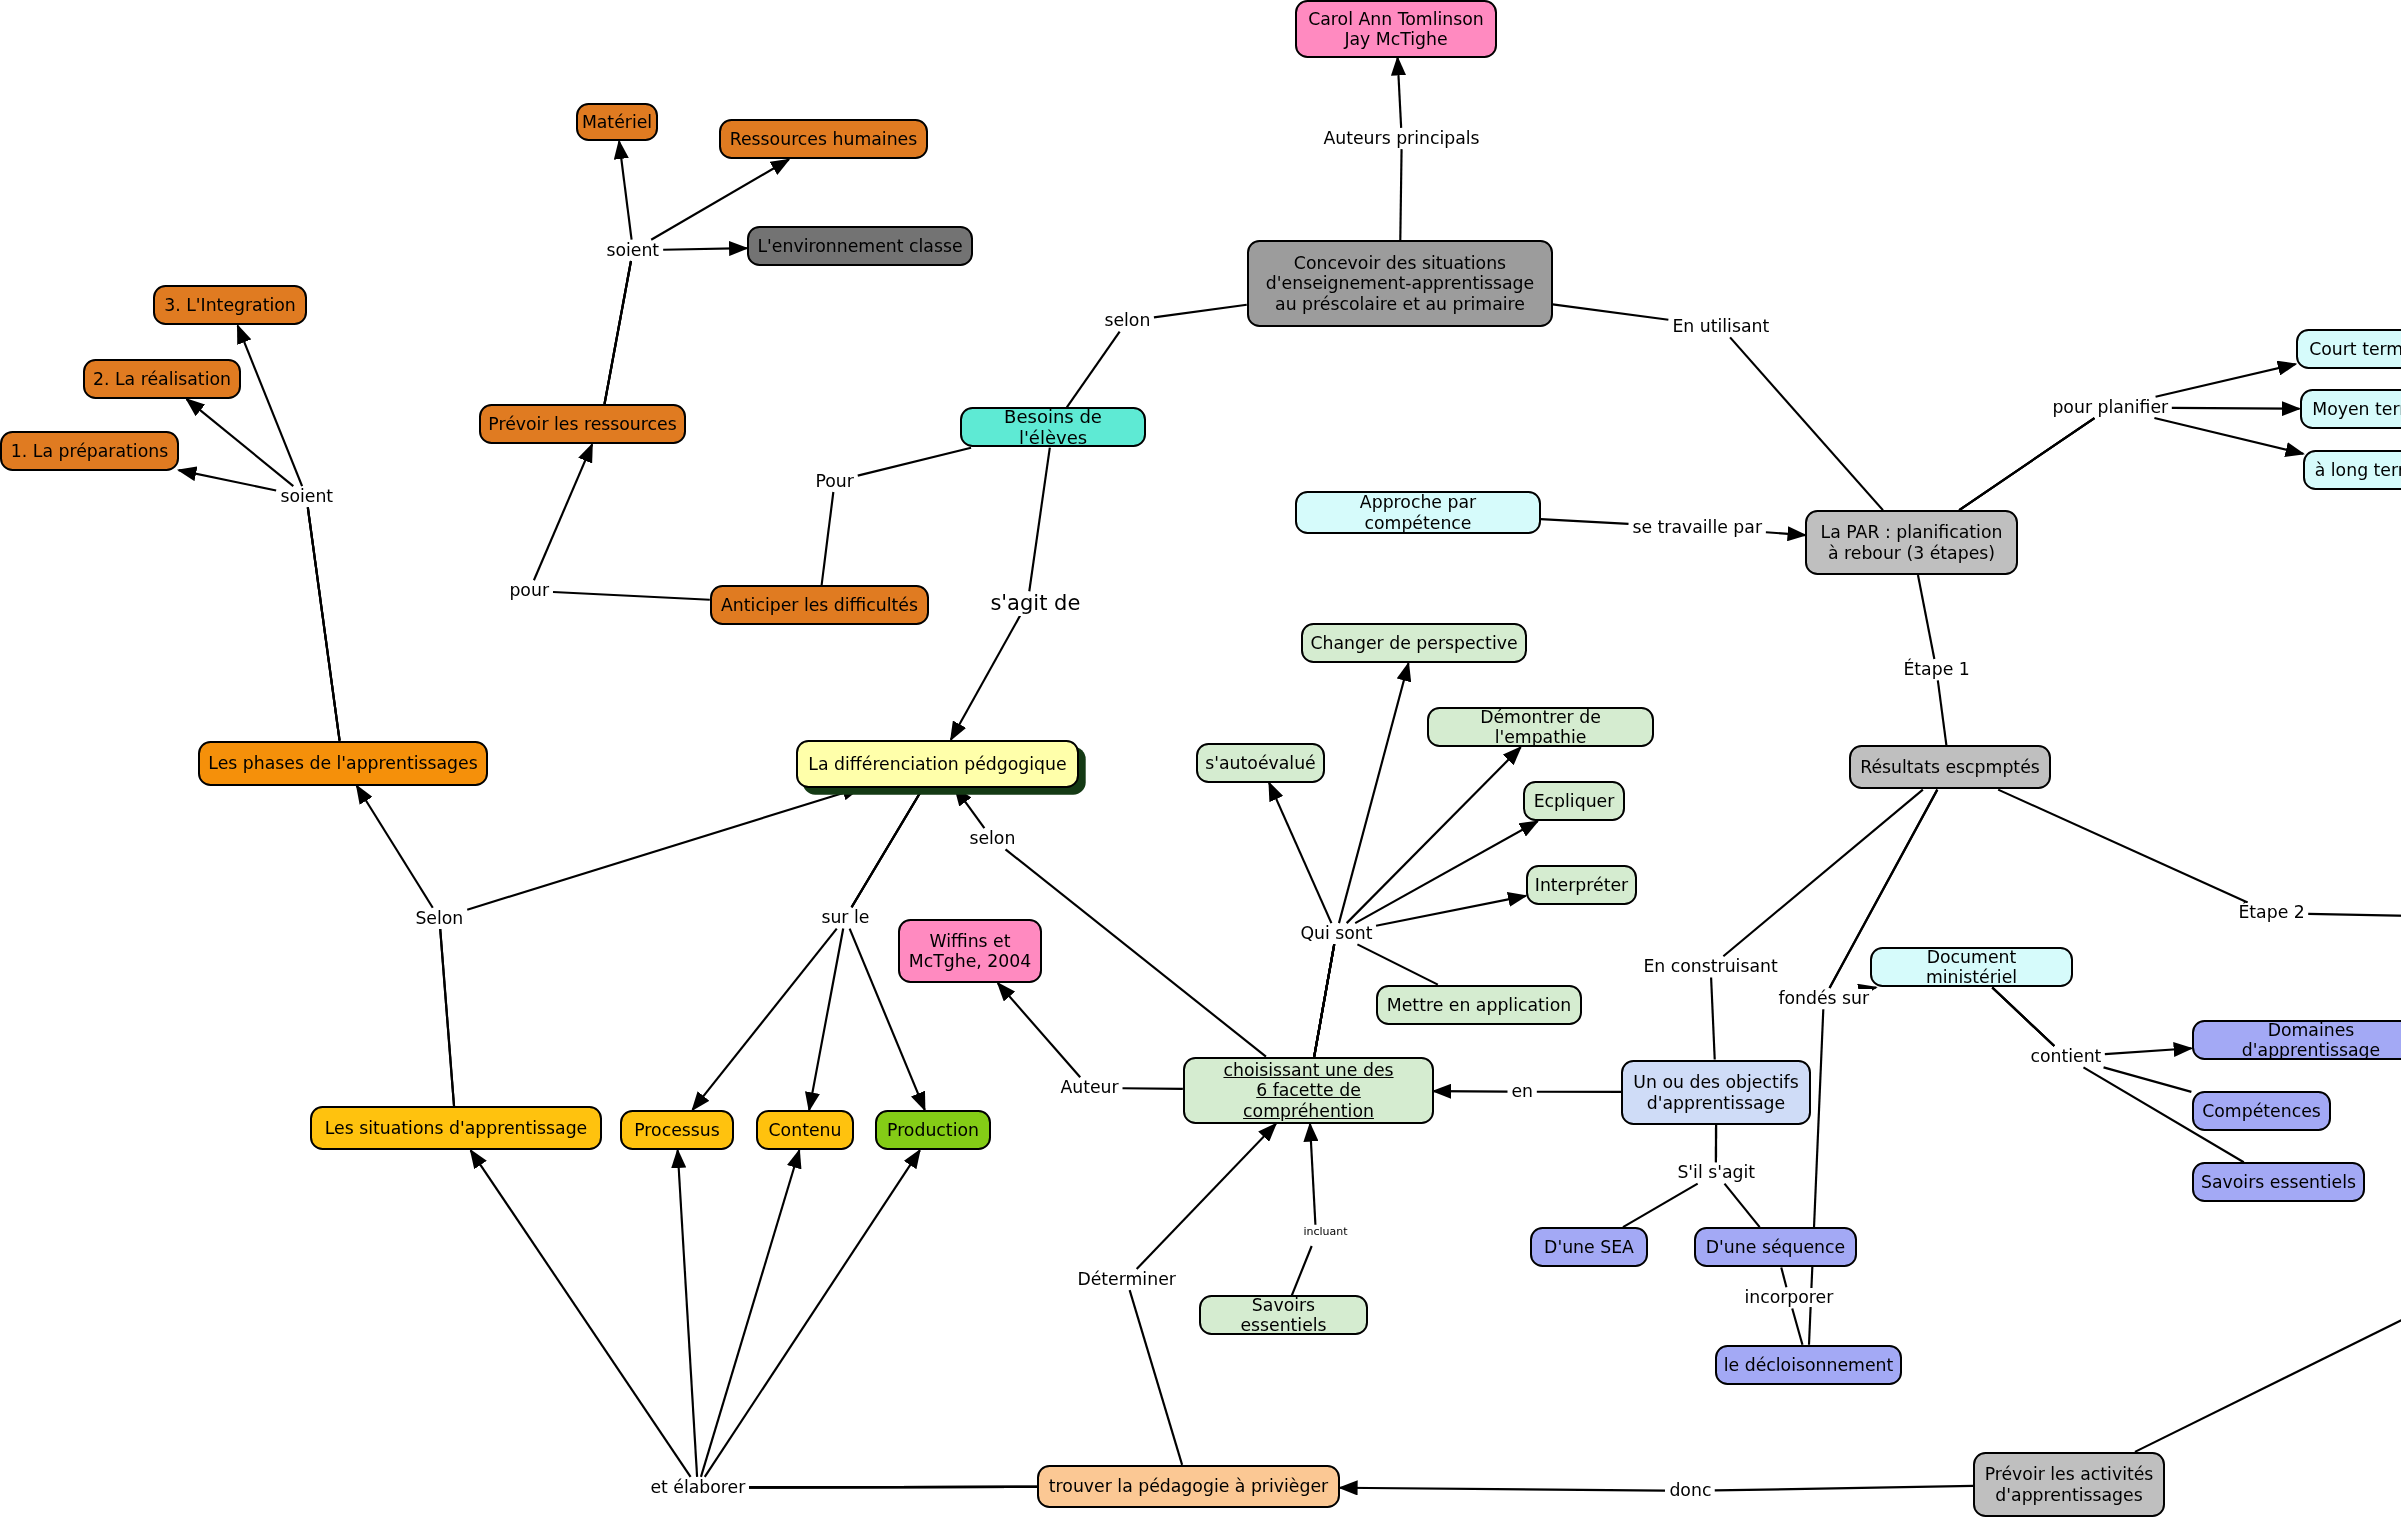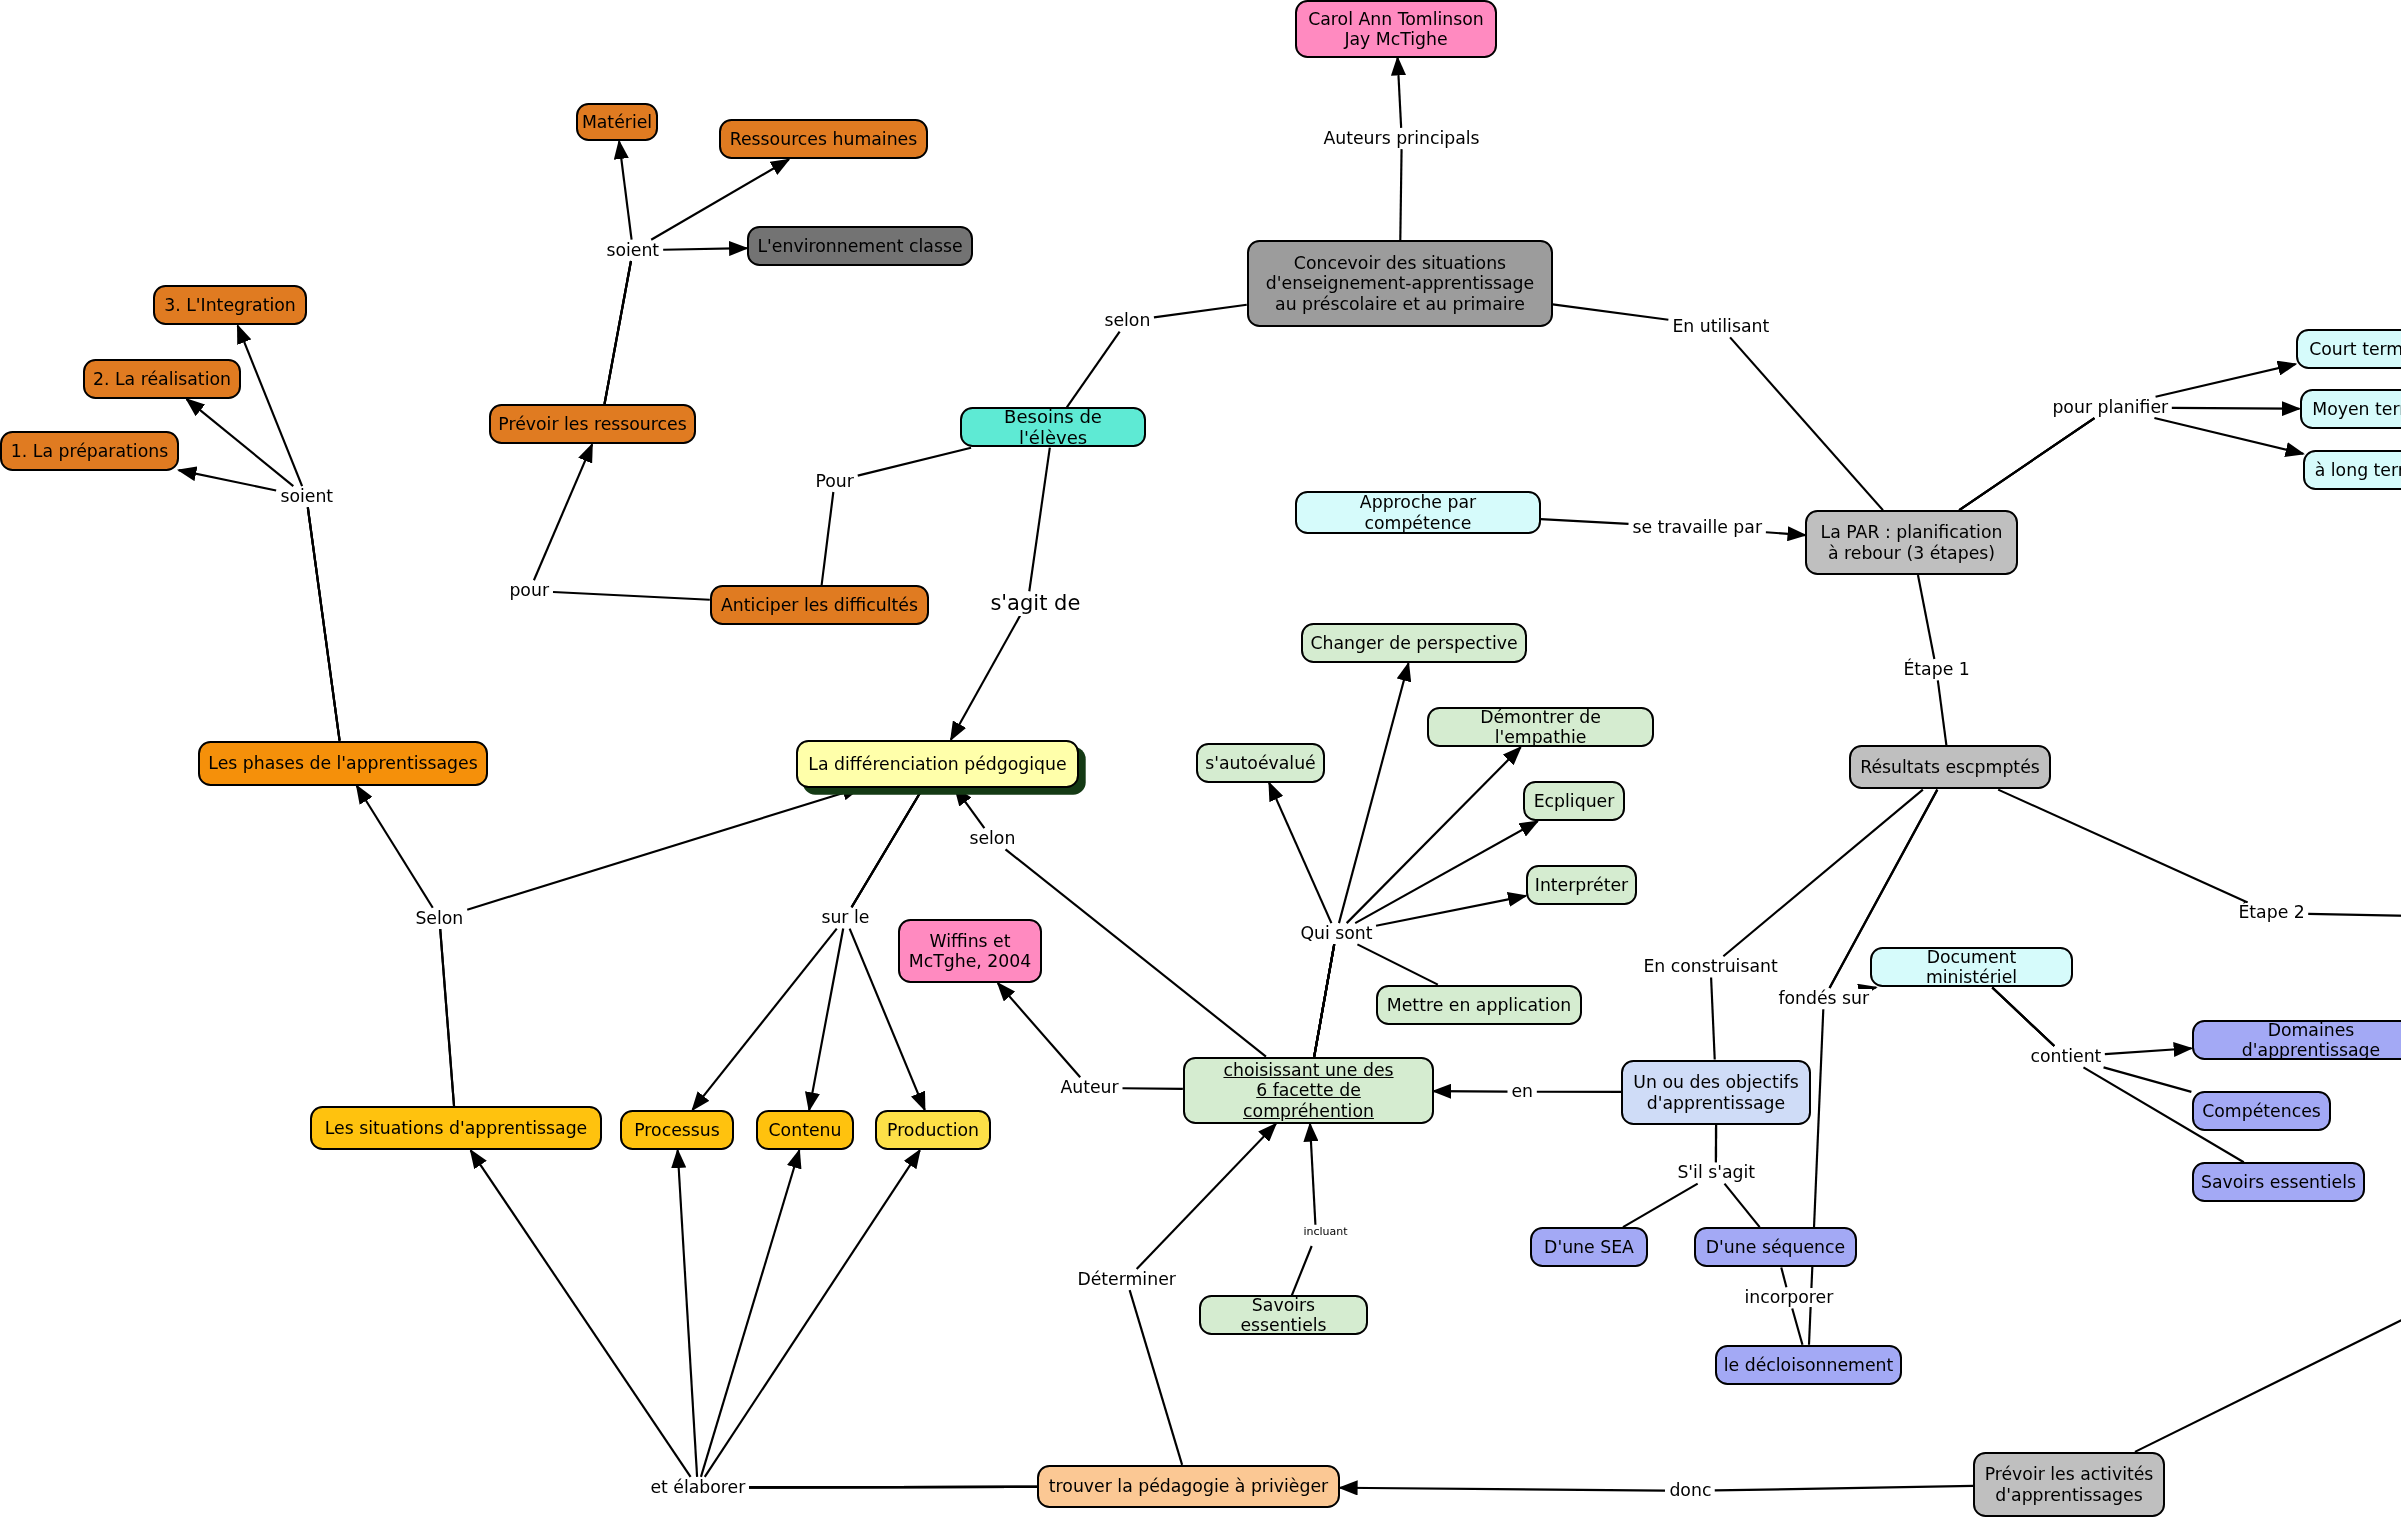--- a/index.html
+++ b/index.html
@@ -176,21 +176,21 @@
 Jay McTighe</div>
       <div class="node" style="left: 1247px; top: 240px; width: 306px; height: 87px; background: rgb(156, 156, 156); font-size: 17.3px;">Concevoir des situations
 d'enseignement-apprentissage
 au préscolaire et au primaire</div>
       <div class="node" style="left: 576px; top: 103px; width: 82px; height: 38px; background: rgb(224, 123, 33); font-size: 17.3px;">Matériel</div>
       <div class="node" style="left: 719px; top: 119px; width: 209px; height: 40px; background: rgb(224, 123, 33); font-size: 17.3px;">Ressources humaines</div>
       <div class="node" style="left: 747px; top: 226px; width: 226px; height: 40px; background: #737373; font-size: 17.3px;">L'environnement classe</div>
       <div class="node" style="left: 153px; top: 285px; width: 154px; height: 40px; background: rgb(224, 123, 33); font-size: 17.3px;">3. L'Integration</div>
       <div class="node" style="left: 83px; top: 359px; width: 158px; height: 40px; background: rgb(224, 123, 33); font-size: 17.3px;">2. La réalisation</div>
       <div class="node" style="left: 0px; top: 431px; width: 179px; height: 40px; background: rgb(224, 123, 33); font-size: 17.3px;">1. La préparations</div>
-      <div class="node" style="left: 489px; top: 404px; width: 207px; height: 40px; background: rgb(224, 123, 33); font-size: 17.3px;">Prévoir les ressources</div>
+      <div class="node" style="left: 479px; top: 404px; width: 207px; height: 40px; background: rgb(224, 123, 33); font-size: 17.3px;">Prévoir les ressources</div>
       <div class="node" style="left: 960px; top: 407px; width: 186px; height: 40px; background: #5eead4; font-size: 18px;">Besoins de l'élèves</div>
       <div class="node" style="left: 710px; top: 585px; width: 219px; height: 40px; background: rgb(224, 123, 33); font-size: 17.3px;">Anticiper les difficultés</div>
       <div class="node" style="left: 1295px; top: 491px; width: 246px; height: 43px; background: rgb(214, 251, 251); font-size: 17.3px;">Approche par compétence</div>
       <div class="node" style="left: 1805px; top: 510px; width: 213px; height: 65px; background: rgb(191, 191, 191); font-size: 17.3px;">La PAR : planification
 à rebour (3 étapes)</div>
       <div class="node" style="left: 2296px; top: 329px; width: 131px; height: 40px; background: rgb(214, 251, 251); font-size: 17.3px;">Court terme</div>
       <div class="node" style="left: 2300px; top: 389px; width: 139px; height: 40px; background: rgb(214, 251, 251); font-size: 17.3px;">Moyen terme</div>
       <div class="node" style="left: 2303px; top: 450px; width: 134px; height: 40px; background: rgb(214, 251, 251); font-size: 17.3px;">à long terme</div>
       <div class="node" style="left: 198px; top: 741px; width: 290px; height: 45px; background: rgb(245, 144, 10); font-size: 17.3px;">Les phases de l'apprentissages</div>
       <div class="node shadowed" style="left: 796px; top: 740px; width: 283px; height: 48px; background: rgb(255, 255, 170); font-size: 17.3px;">La différenciation pédgogique</div>
@@ -211,21 +211,21 @@
       <div class="node" style="left: 1694px; top: 1227px; width: 163px; height: 40px; background: rgb(163, 169, 245); font-size: 17.3px;">D'une séquence</div>
       <div class="node" style="left: 1715px; top: 1345px; width: 187px; height: 40px; background: rgb(163, 169, 245); font-size: 17.3px;">le décloisonnement</div>
       <div class="node" style="left: 1183px; top: 1057px; width: 251px; height: 67px; background: rgb(213, 236, 208); font-size: 17.3px; text-decoration: underline;">choisissant une des
 6 facette de compréhention</div>
       <div class="node" style="left: 898px; top: 919px; width: 144px; height: 64px; background: rgb(255, 138, 192); font-size: 17.3px;">Wiffins et
 McTghe, 2004</div>
       <div class="node" style="left: 1199px; top: 1295px; width: 169px; height: 40px; background: rgb(213, 236, 208); font-size: 17.3px;">Savoirs essentiels</div>
       <div class="node" style="left: 310px; top: 1106px; width: 292px; height: 44px; background: rgb(255, 194, 14); font-size: 17.3px;">Les situations d'apprentissage</div>
       <div class="node" style="left: 620px; top: 1110px; width: 114px; height: 40px; background: rgb(255, 194, 14); font-size: 17.3px;">Processus</div>
       <div class="node" style="left: 756px; top: 1110px; width: 98px; height: 40px; background: rgb(255, 194, 14); font-size: 17.3px;">Contenu</div>
-      <div class="node" style="left: 875px; top: 1110px; width: 116px; height: 40px; background: #fde047; font-size: 17.3px;">Production</div>
+      <div class="node" style="left: 875px; top: 1110px; width: 116px; height: 40px; background: #84cc16; font-size: 17.3px;">Production</div>
       <div class="node" style="left: 1037px; top: 1465px; width: 303px; height: 43px; background: rgb(251, 200, 148); font-size: 17.3px;">trouver la pédagogie à privièger</div>
       <div class="node" style="left: 1973px; top: 1452px; width: 192px; height: 65px; background: rgb(191, 191, 191); font-size: 17.3px;">Prévoir les activités
 d'apprentissages</div>
     </div>
   <div id="label-layer">
       <div class="link-label" style="left: 1321px; top: 129px; font-size: 17.3px;">Auteurs principals</div>
       <div class="link-label" style="left: 1102px; top: 311px; font-size: 17.3px;">selon</div>
       <div class="link-label" style="left: 1670px; top: 317px; font-size: 17.3px;">En utilisant</div>
       <div class="link-label" style="left: 604px; top: 241px; font-size: 17.3px;">soient</div>
       <div class="link-label" style="left: 278px; top: 487px; font-size: 17.3px;">soient</div>

